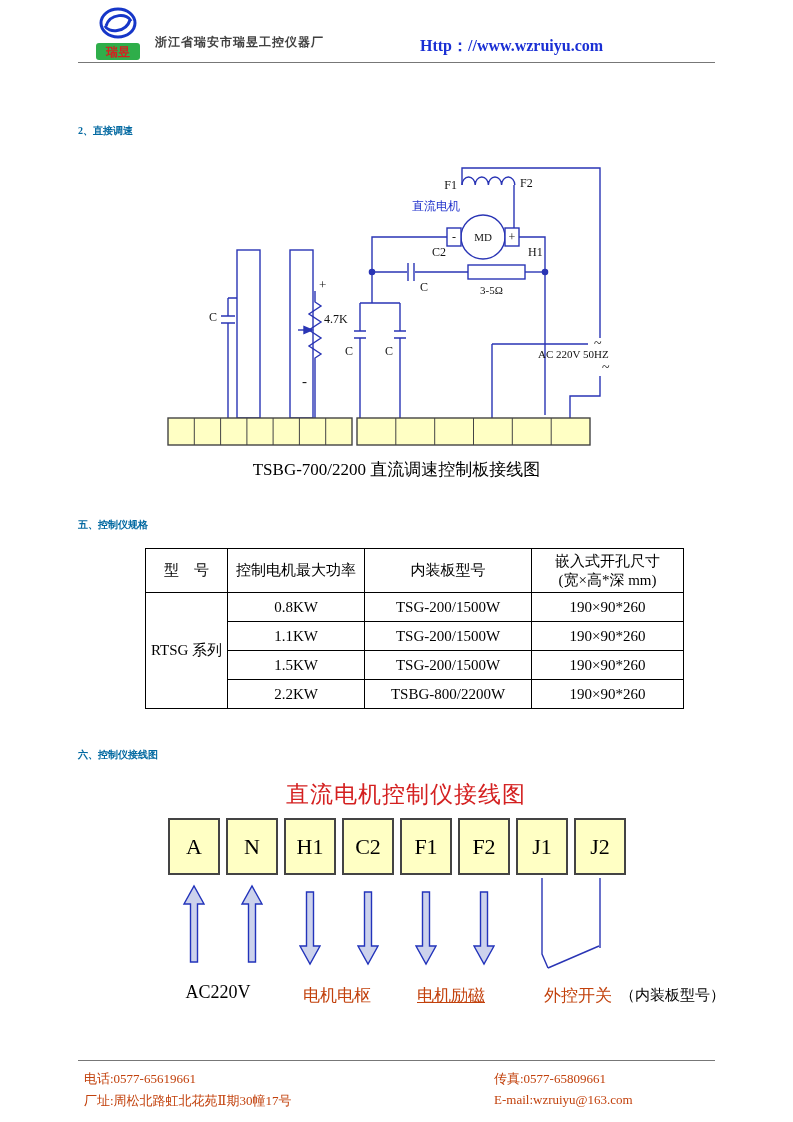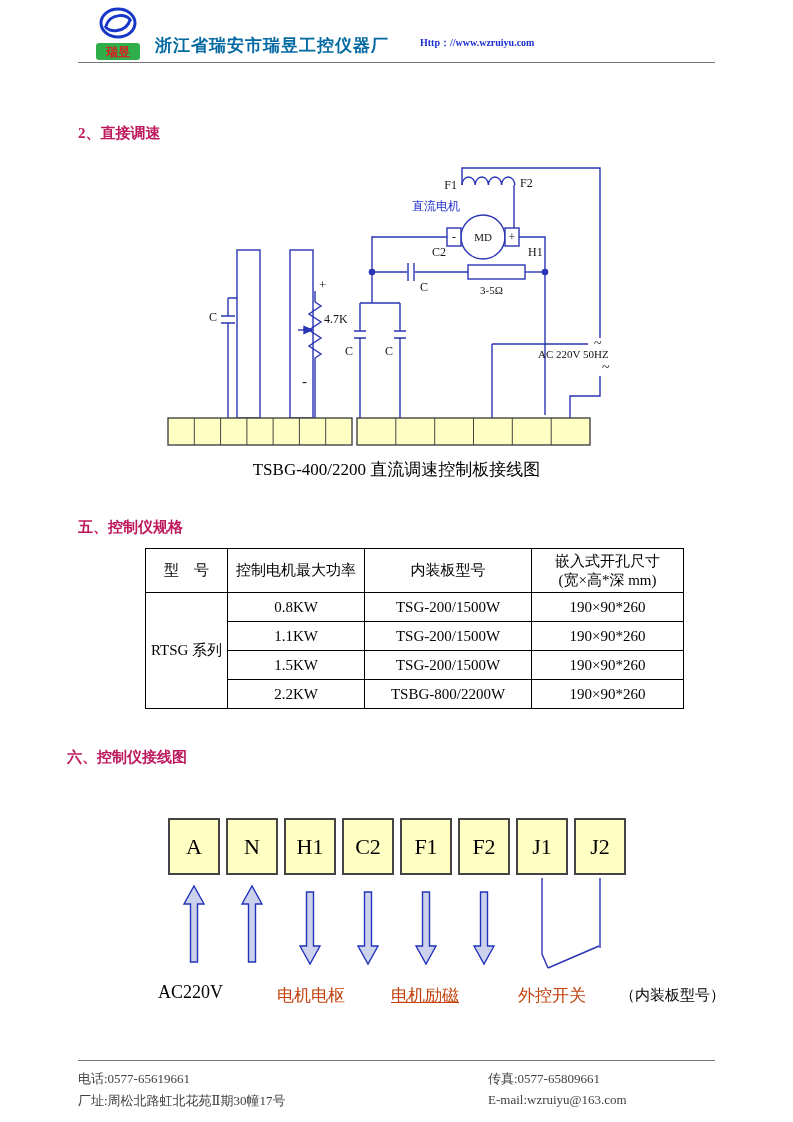--- a/index.html
+++ b/index.html
@@ -2,40 +2,40 @@
 <html><head>
 <meta charset="utf-8">
 <style>
   html,body{margin:0;padding:0;background:#ffffff;}
   .page{
     position:relative;width:793px;height:1122px;margin:0 auto;background:#fff;
     font-family:"Liberation Serif","DejaVu Serif",serif;color:#000;overflow:hidden;
   }
   .abs{position:absolute;}
   .rule{position:absolute;left:78px;width:637px;border-top:1px solid #777;height:0;}
-  .company{font-size:17px;font-weight:bold;color:#0369a1;letter-spacing:1px;}
-  .siteurl{font-size:10px;font-weight:bold;color:#1a2fd4;}
-  .sec-title{font-size:15px;font-weight:bold;color:#be185d;}
+  .company{font-size:12px;font-weight:bold;color:#404040;letter-spacing:1px;}
+  .siteurl{font-size:16px;font-weight:bold;color:#1a2fd4;}
+  .sec-title{font-size:10px;font-weight:bold;color:#0369a1;}
   .caption{left:0;width:793px;text-align:center;font-size:17px;color:#000;}
   .red-title{font-size:23px;color:#d42020;letter-spacing:1px;}
   table.spec{border-collapse:collapse;table-layout:fixed;}
   table.spec th,table.spec td{
     border:1px solid #000;text-align:center;vertical-align:middle;
     font-size:15px;font-weight:normal;padding:2px 3px;
     font-family:"Liberation Serif","DejaVu Serif",serif;
   }
   .c-pwr{width:75px;} .c-pow{width:130px;} .c-brd{width:160px;} .c-sz{width:145px;}
   .trow{position:absolute;left:168px;top:818px;display:flex;gap:6px;}
   .tbox{
     box-sizing:border-box;width:52px;height:57px;background:#ffffc4;border:2px solid #444;
     display:flex;align-items:center;justify-content:center;font-size:22px;color:#000;
   }
-  .wire-label{position:absolute;text-align:left;font-size:17px;}
+  .wire-label{position:absolute;text-align:center;font-size:17px;}
   .blue-txt{color:#c2410c;}
-  .footer-txt{position:absolute;font-size:13px;color:#404040;}
+  .footer-txt{position:absolute;font-size:13px;color:#c2410c;margin-left:6px;}
 </style>
 </head>
 <body>
 
 <div class="page">
 
   <svg class="abs" style="left:86px;top:6px;" width="64" height="58" viewBox="0 0 64 58">
     <ellipse cx="32" cy="17" rx="17" ry="14" fill="none" stroke="#1636c8" stroke-width="3"></ellipse>
     <path d="M20 20 C 24 7 42 7 45 15" fill="none" stroke="#1636c8" stroke-width="3"></path>
     <path d="M44 14 C 40 27 22 27 19 20" fill="none" stroke="#1636c8" stroke-width="3"></path>
@@ -116,21 +116,21 @@
       <text x="152" y="238" font-size="15">-</text>
       <text x="59" y="173">C</text>
       <text x="195" y="207">C</text>
       <text x="235" y="207">C</text>
       <text x="388" y="210" font-size="11">AC 220V  50HZ</text>
       <text x="444" y="200" font-size="14">~</text>
       <text x="452" y="224" font-size="14">~</text>
     </g>
   </svg>
 
-  <div class="abs caption" style="top:458px;">TSBG-400/2200 直流调速控制板接线图</div>
+  <div class="abs caption" style="top:458px;">TSBG-700/2200 直流调速控制板接线图</div>
 
   <div class="abs sec-title" style="left:78px;top:518px;text-align:center;">五、控制仪规格</div>
 
   <table class="spec abs" style="left:145px;top:548px;">
     <tbody>
         <tr style="height:44px;">
       <th class="c-pwr">型　号</th>
       <th class="c-pow">控制电机最大功率</th>
       <th class="c-brd">内装板型号</th>
       <th class="c-sz">
@@ -155,22 +155,23 @@
       <td>190×90*260</td>
     </tr>
     <tr style="height:29px;">
       <td>2.2KW</td>
       <td>TSBG-800/2200W</td>
       <td>190×90*260</td>
     </tr>
   </tbody>
     </table>
 
-  <div class="abs sec-title" style="left:67px;top:748px;">六、控制仪接线图</div>
-
+  <div class="abs sec-title" style="left:78px;top:748px;">六、控制仪接线图</div>
+
+  <div class="abs red-title" style="left:286px;top:779px;">直流电机控制仪接线图</div>
 
   <div class="trow">
     <div class="tbox">A</div>
     <div class="tbox">N</div>
     <div class="tbox">H1</div>
     <div class="tbox">C2</div>
     <div class="tbox">F1</div>
     <div class="tbox">F2</div>
     <div class="tbox">J1</div>
     <div class="tbox">J2</div>

